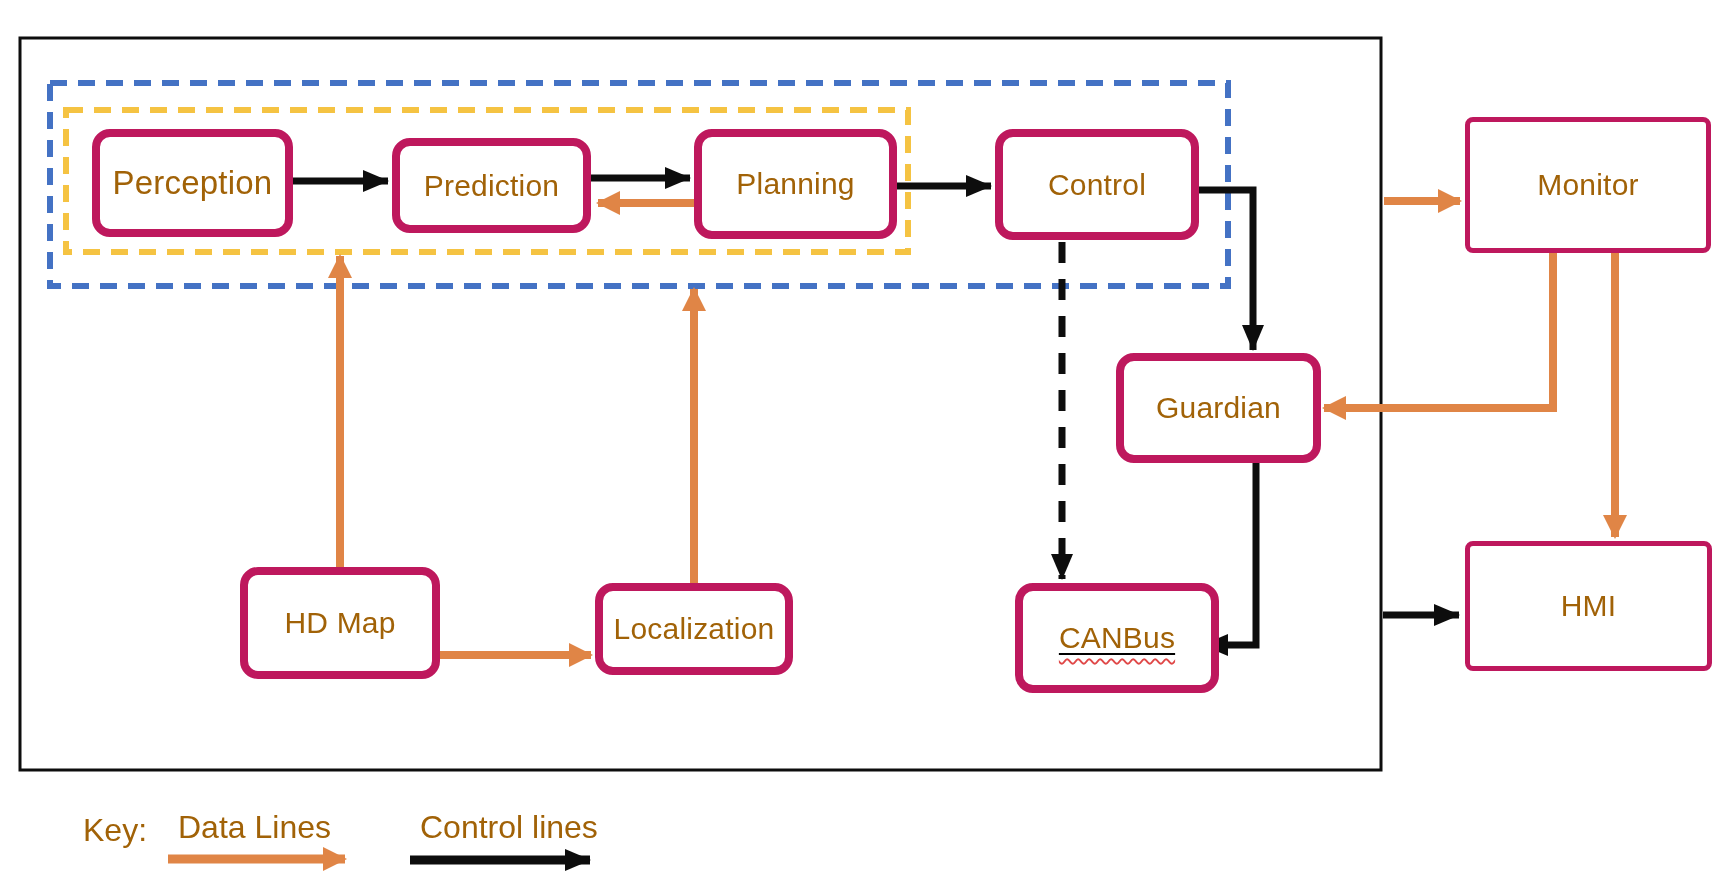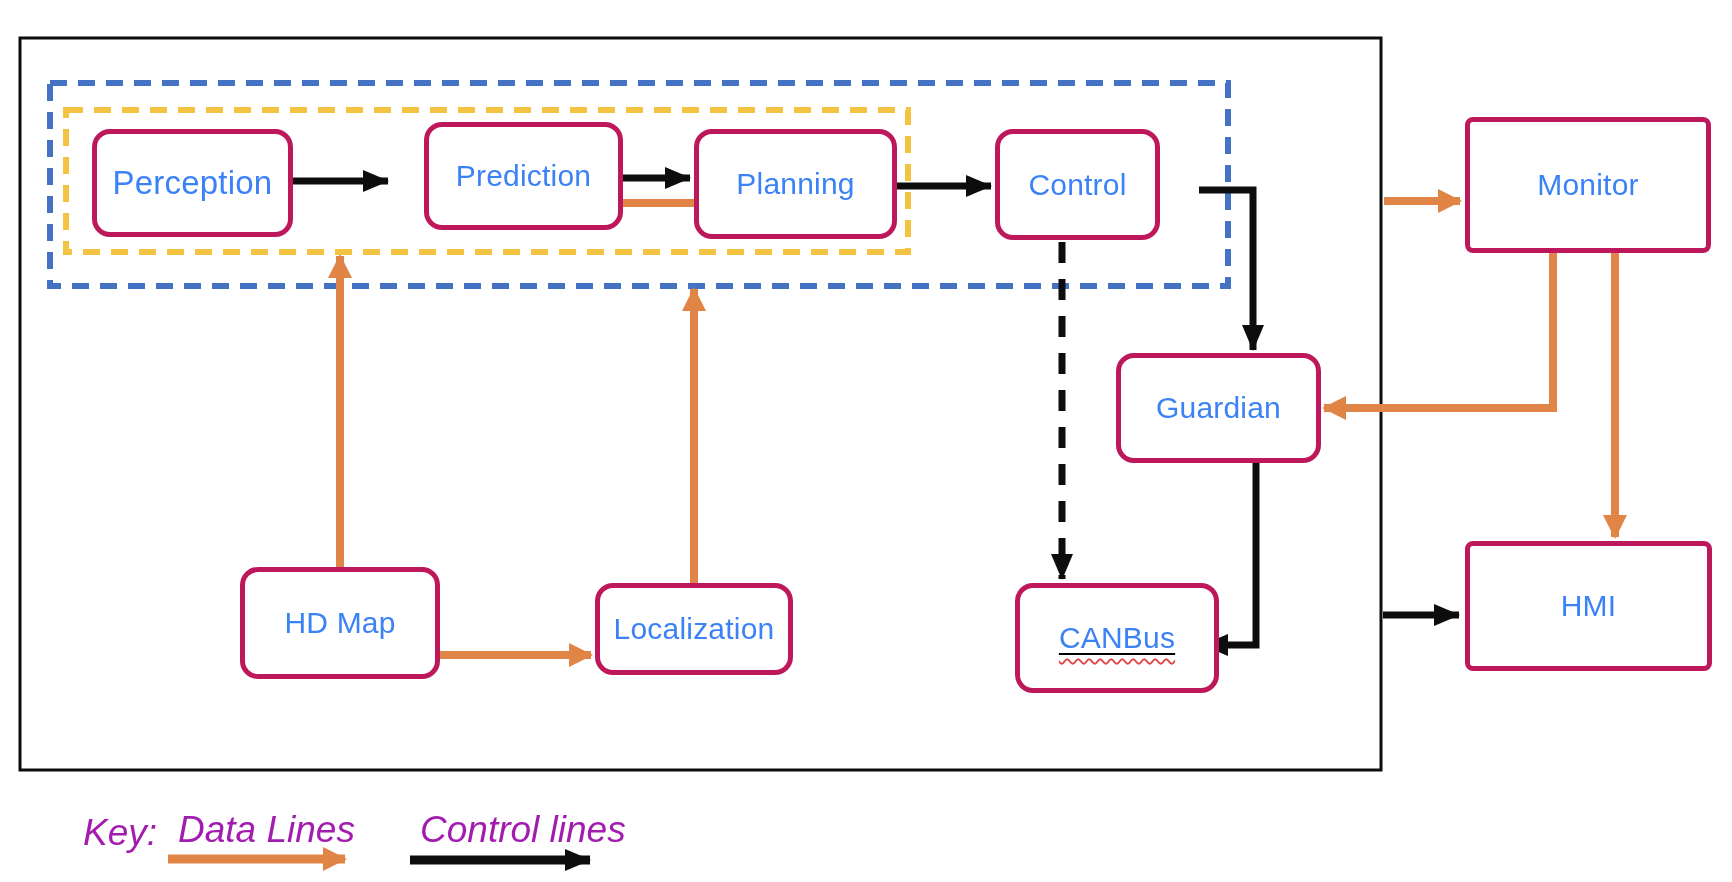--- a/index.html
+++ b/index.html
@@ -19,26 +19,26 @@
     position: absolute;
     left: 0;
     top: 0;
     z-index: 1;
   }
   .node {
     position: absolute;
     z-index: 2;
     box-sizing: border-box;
     background: #ffffff;
-    border: 5px solid #be185d;
+    border: 8px solid #be185d;
     border-radius: 18px;
     display: flex;
     align-items: center;
     justify-content: center;
-    color: #3b82f6;
+    color: #a16207;
     font-size: 30px;
     letter-spacing: 0.2px;
   }
   .node.big {
     border-width: 5px;
     border-radius: 8px;
   }
   .node.xl-text { font-size: 33px; }
   .canbus-label {
     text-decoration: underline wavy #e04848;
@@ -46,24 +46,23 @@
     text-underline-offset: 10px;
   }
   .canbus-label > span {
     text-decoration: underline solid #000000;
     text-decoration-thickness: 2px;
     text-underline-offset: 5px;
   }
   .legend-text {
     position: absolute;
     z-index: 2;
-    color: #a21caf;
-    font-size: 37px;
+    color: #a16207;
+    font-size: 32px;
     white-space: nowrap;
-    font-style: italic;
   }
 </style>
 </head>
 <body>
 
 <div id="stage">
 
   <svg id="wires" width="1732" height="882" viewBox="0 0 1732 882">
     <defs>
       <marker id="ah-black" markerUnits="userSpaceOnUse" markerWidth="28" markerHeight="24" refX="25" refY="11" orient="auto">
@@ -97,29 +96,29 @@
     <line x1="1615" y1="252" x2="1615" y2="537" stroke="#E08546" stroke-width="8" marker-end="url(#ah-orange)"></line>
 
     <line x1="168" y1="859" x2="345" y2="859" stroke="#E08546" stroke-width="9" marker-end="url(#ah-orange)"></line>
     <line x1="410" y1="860" x2="590" y2="860" stroke="#0d0d0d" stroke-width="9" marker-end="url(#ah-black)"></line>
   </svg>
 
   <div class="node xl-text" style="left:92px;  top:129px; width:201px; height:108px;">
     <span>Perception</span>
   </div>
 
-  <div class="node" style="left:392px; top:122px; width:199px; height:108px;margin-left:32px;">
+  <div class="node" style="left:392px; top:138px; width:199px; height:95px;">
     <span>Prediction</span>
   </div>
 
   <div class="node" style="left:694px; top:129px; width:203px; height:110px;">
     <span>Planning</span>
   </div>
 
-  <div class="node" style="left:995px; top:129px; width:165px; height:111px;">
+  <div class="node" style="left:995px; top:129px; width:204px; height:111px;">
     <span>Control</span>
   </div>
 
   <div class="node big" style="left:1465px; top:117px; width:246px; height:136px;">
     <span>Monitor</span>
   </div>
 
   <div class="node" style="left:1116px; top:353px; width:205px; height:110px;">
     <span>Guardian</span>
   </div>

